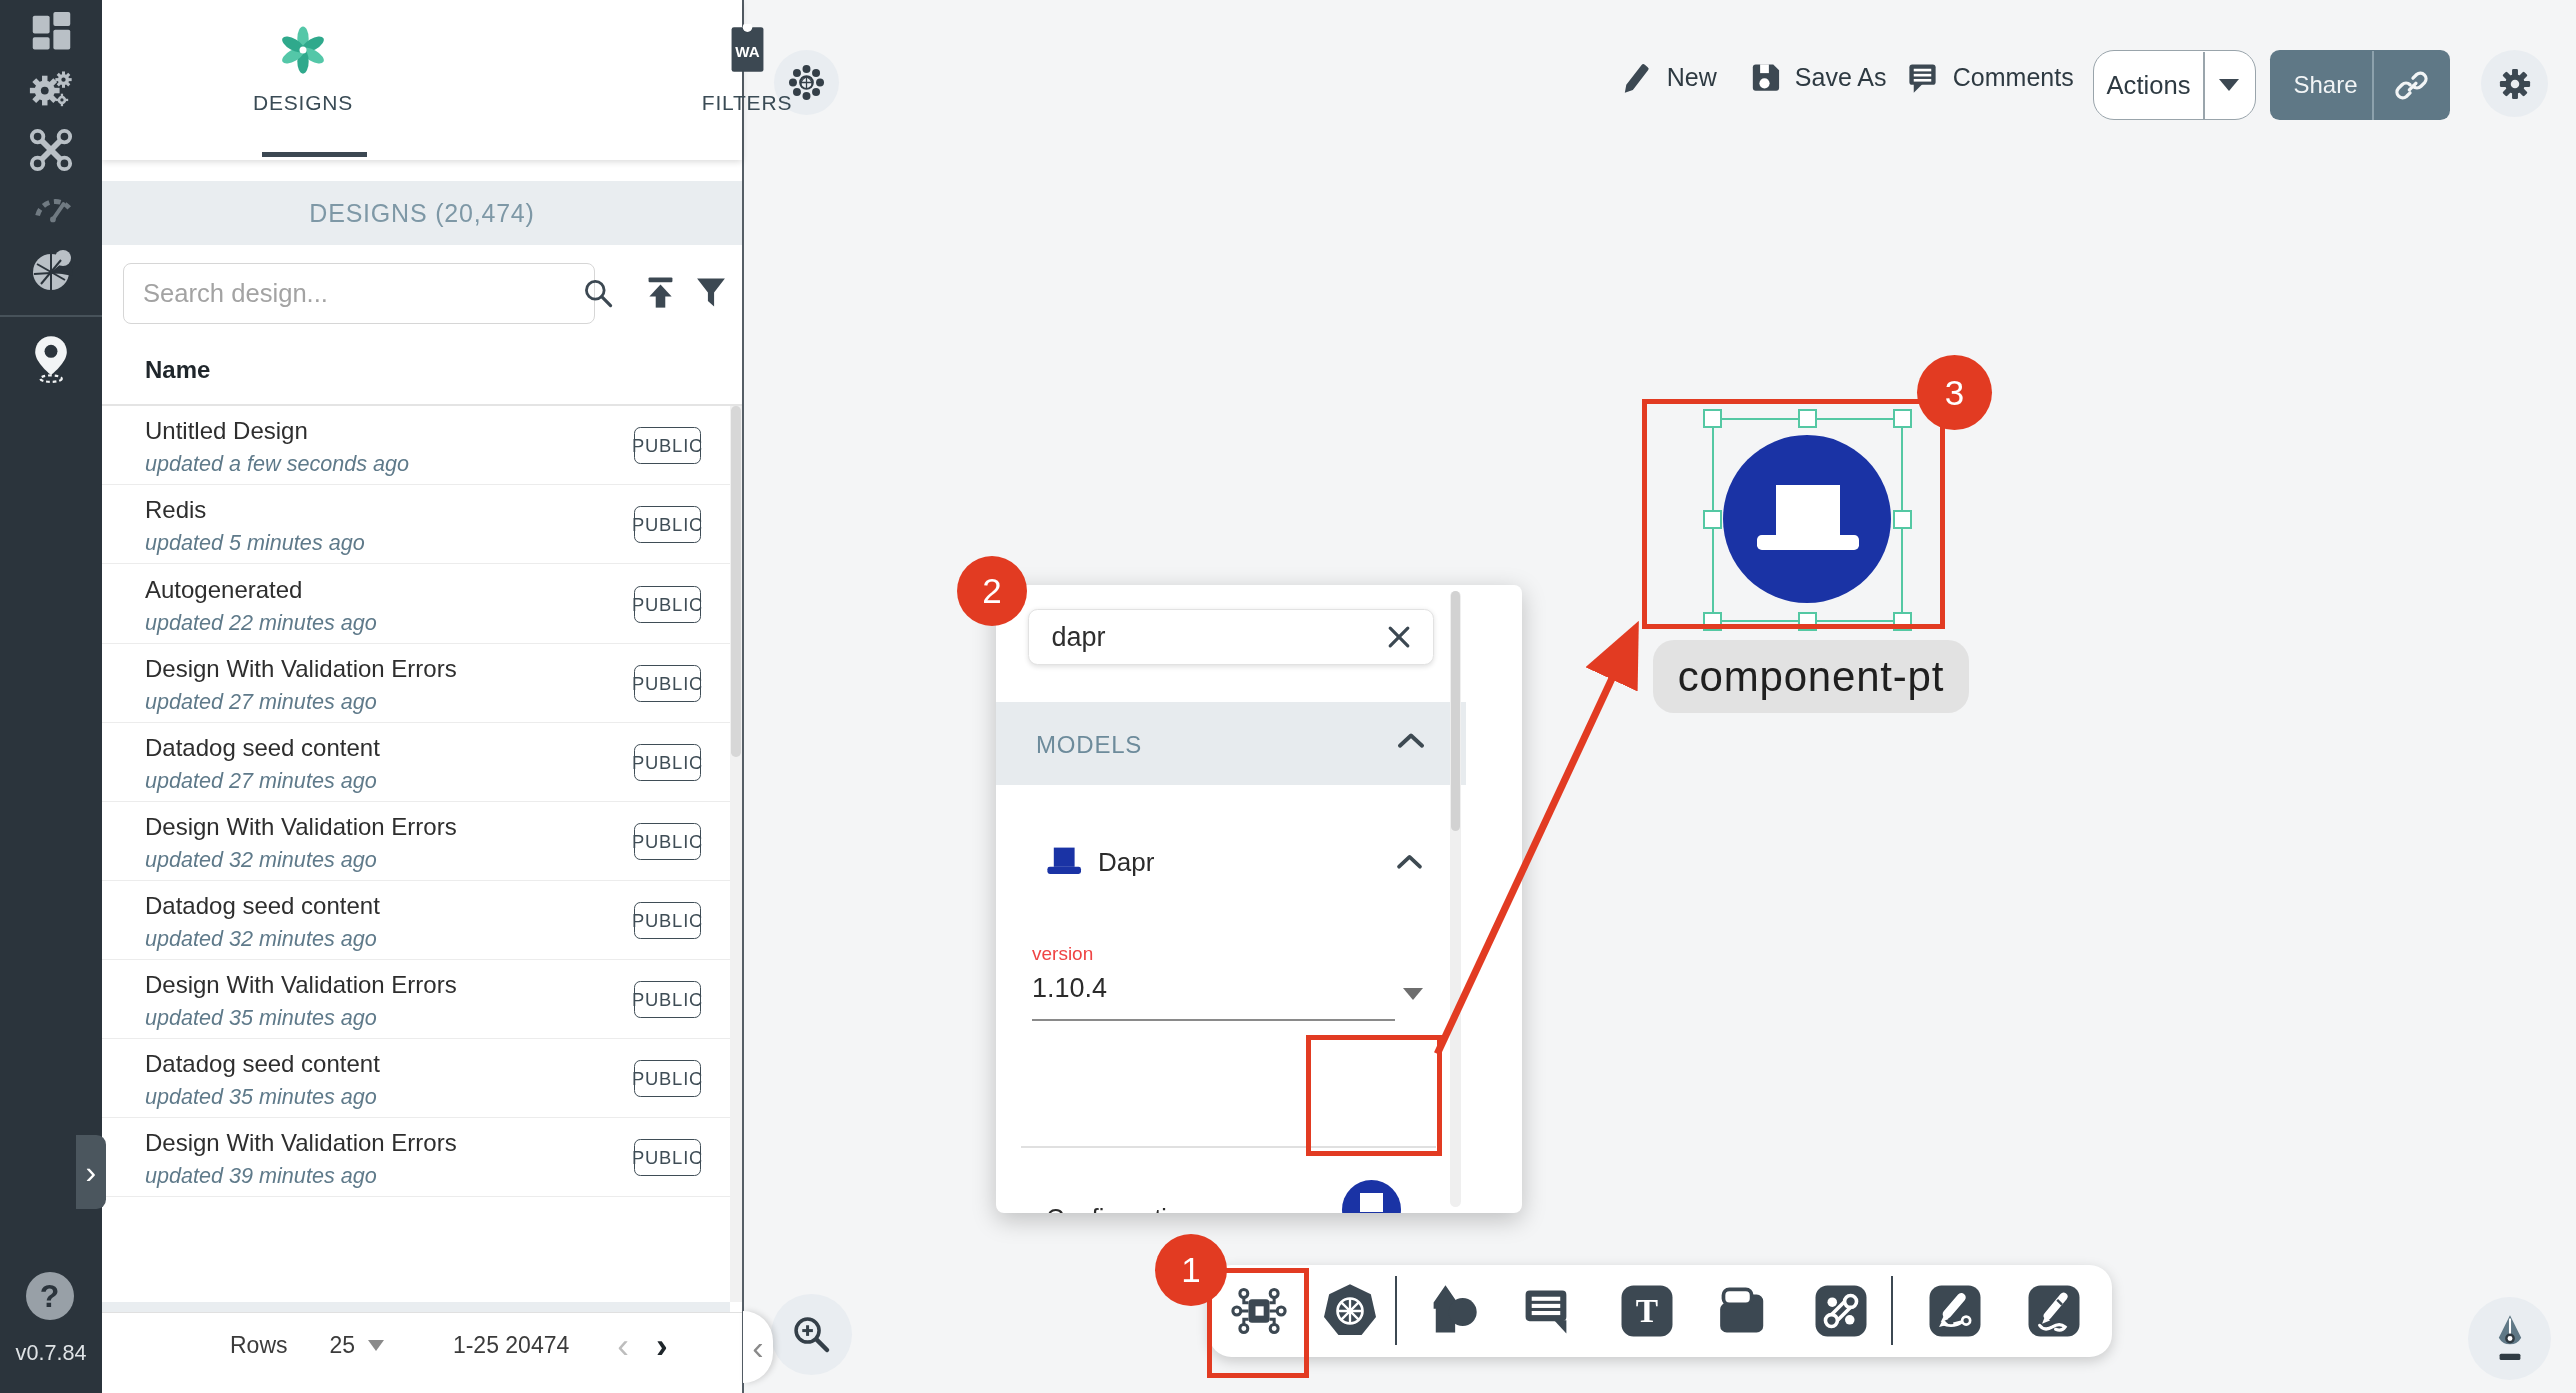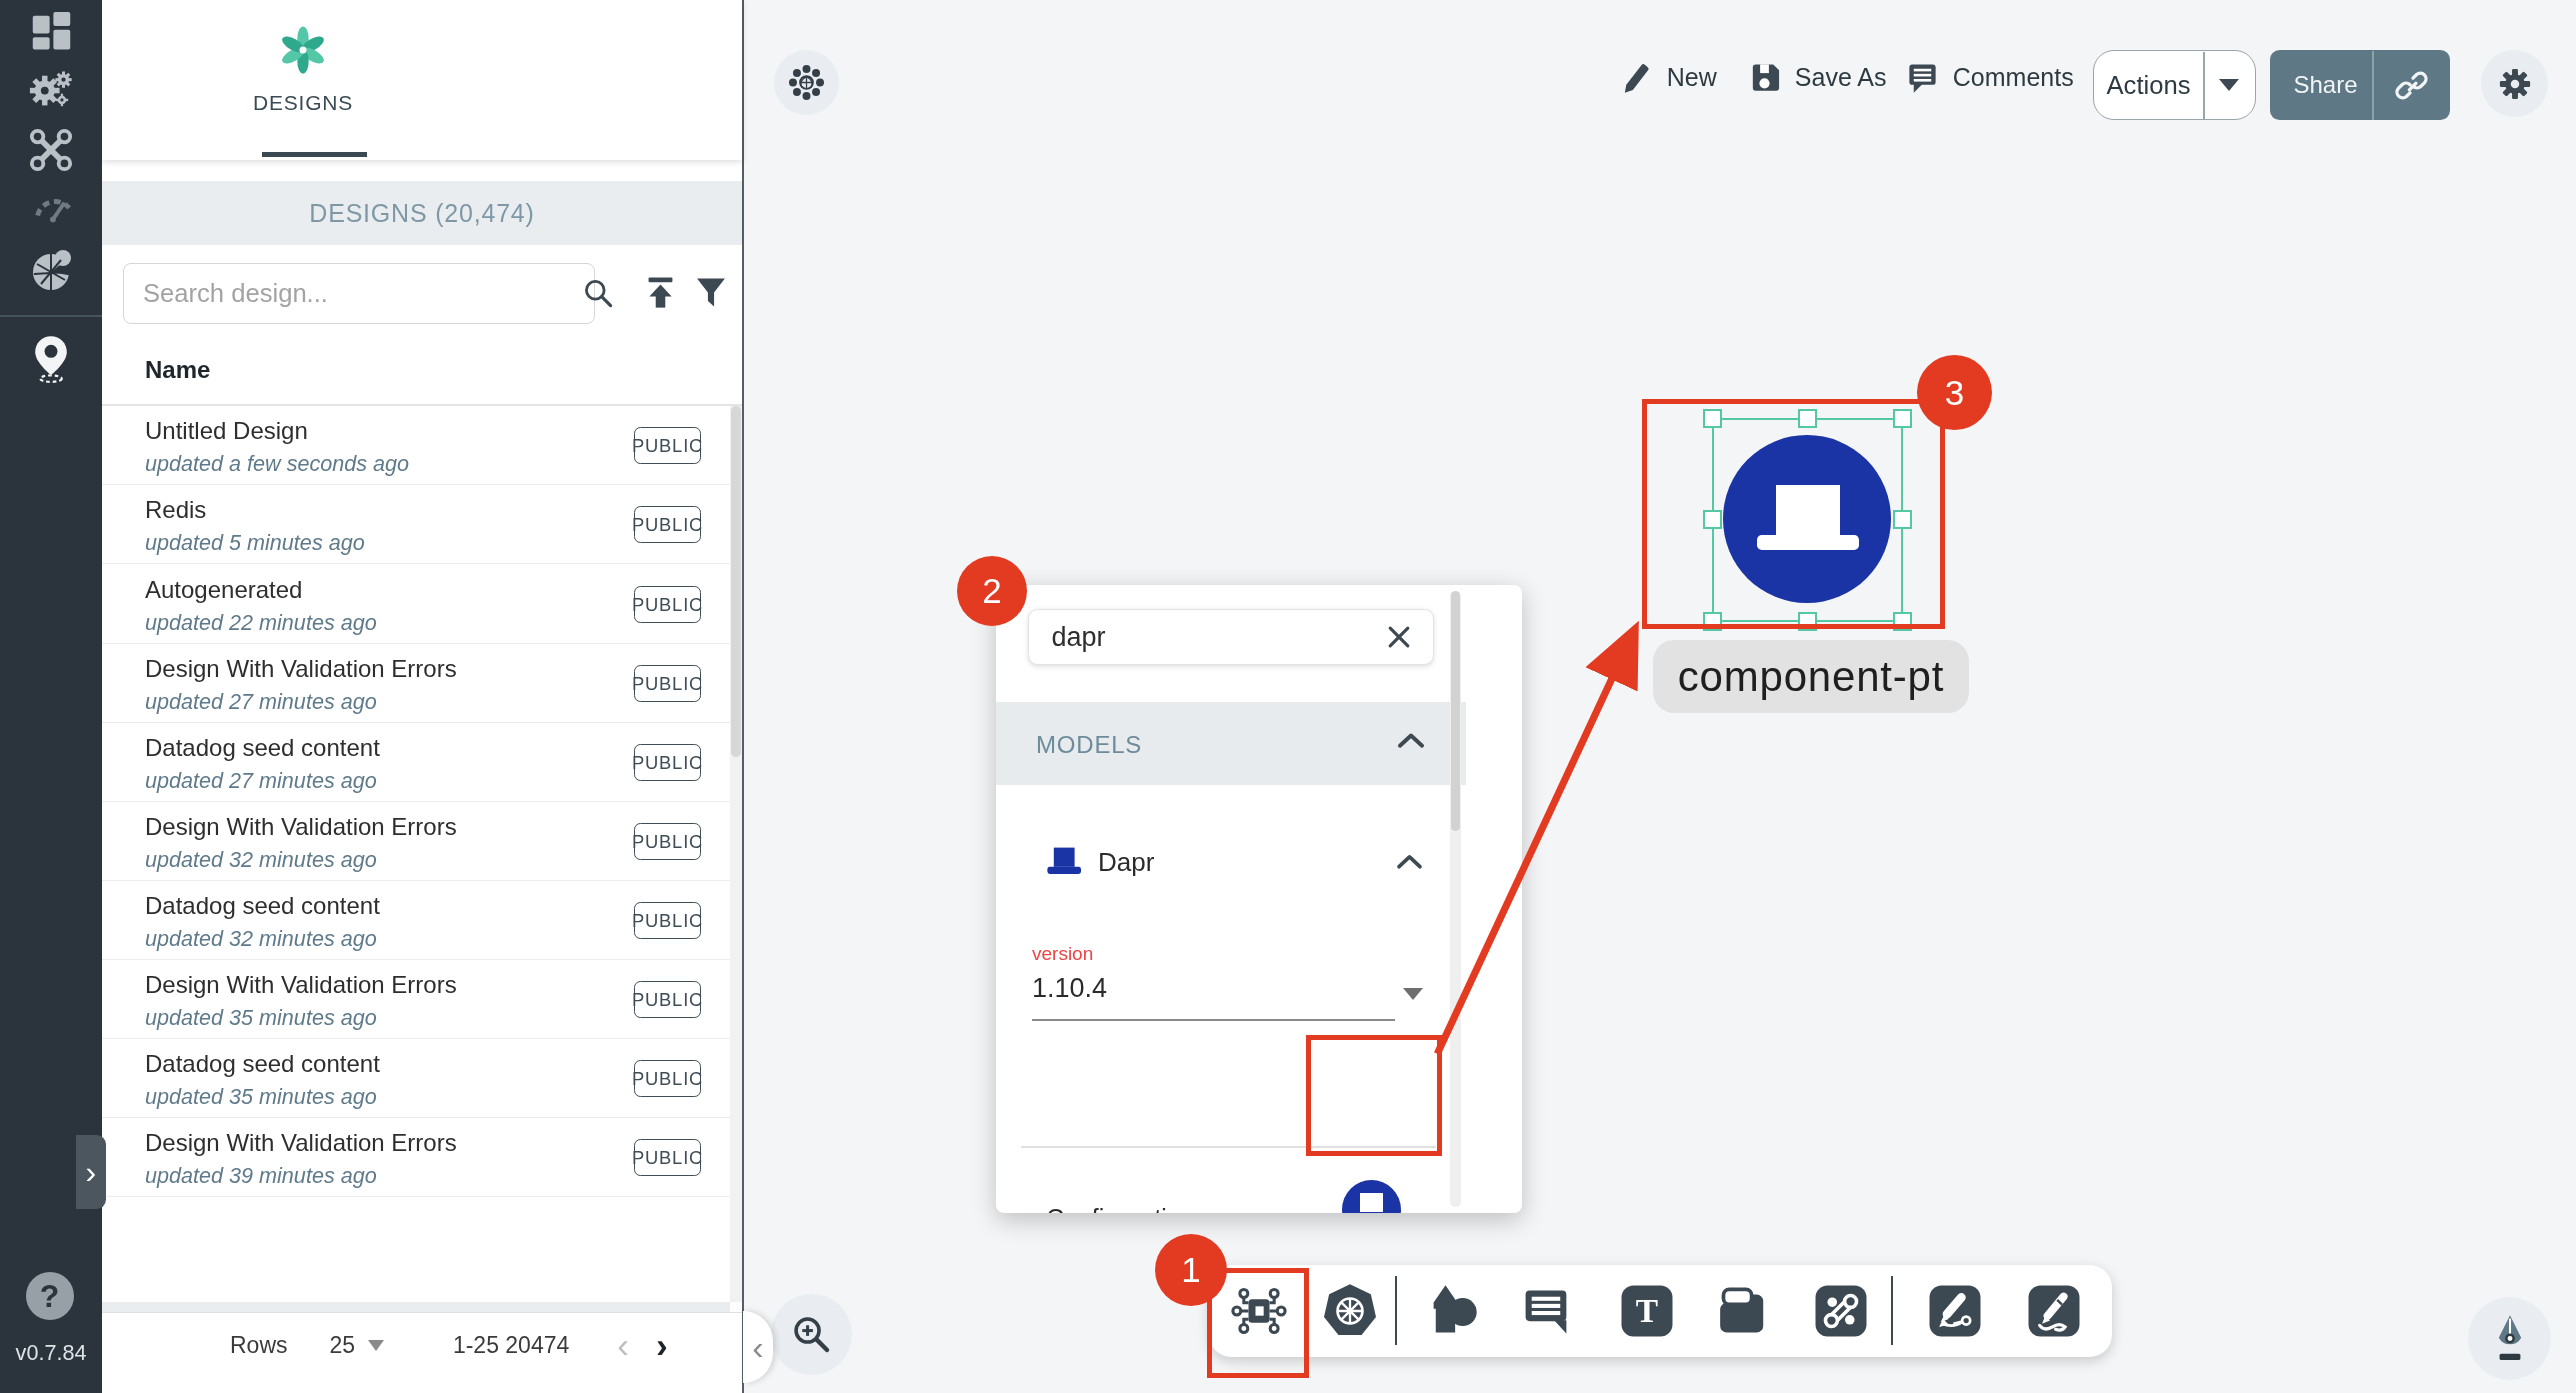--- a/index.html
+++ b/index.html
@@ -252,20 +252,30 @@
                 </g>
               <g transform="rotate(300)">
                   <ellipse cx="0" cy="-13" rx="6.5" ry="14" fill="#2fa98c"></ellipse>
                 </g>
               <circle r="4" fill="#fff"></circle>
             </g>
           </svg>
         </span>
         <span class="tlabel">DESIGNS</span>
       </div>
+      <div class="tab abs" style="left:565px">
+        <span class="ticon">
+          <svg width="51" height="51" viewBox="0 0 64 64">
+            <rect x="12" y="4" width="40" height="56" rx="3" fill="#3c4852"></rect>
+            <circle cx="32" cy="4" r="6" fill="#fff"></circle>
+            <text x="32" y="42" text-anchor="middle" font-family="Liberation Sans, sans-serif" font-size="19" font-weight="bold" fill="#fff">WA</text>
+          </svg>
+        </span>
+        <span class="tlabel">FILTERS</span>
+      </div>
       <div id="tab-underline" class="abs"></div>
     </div>
 
     <div id="count-band" class="abs">
       <span>DESIGNS (20,474)</span>
     </div>
 
     <div id="search-row" class="abs">
       <input id="design-search" class="abs" type="text" placeholder="Search design..." style="">
       <span class="search-row-icon abs" style="left:478px">

